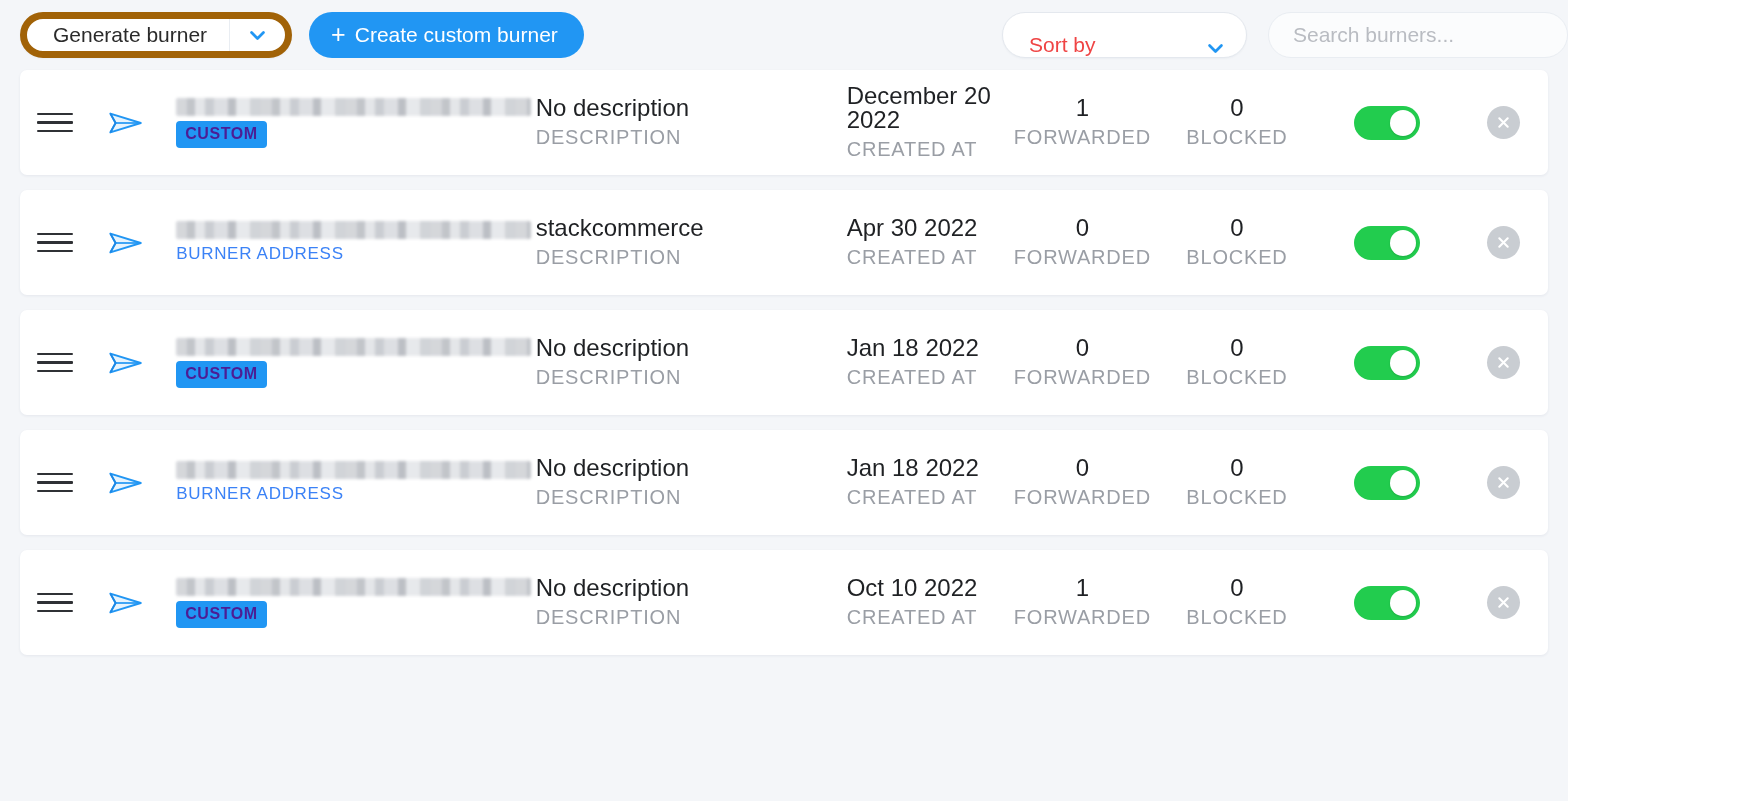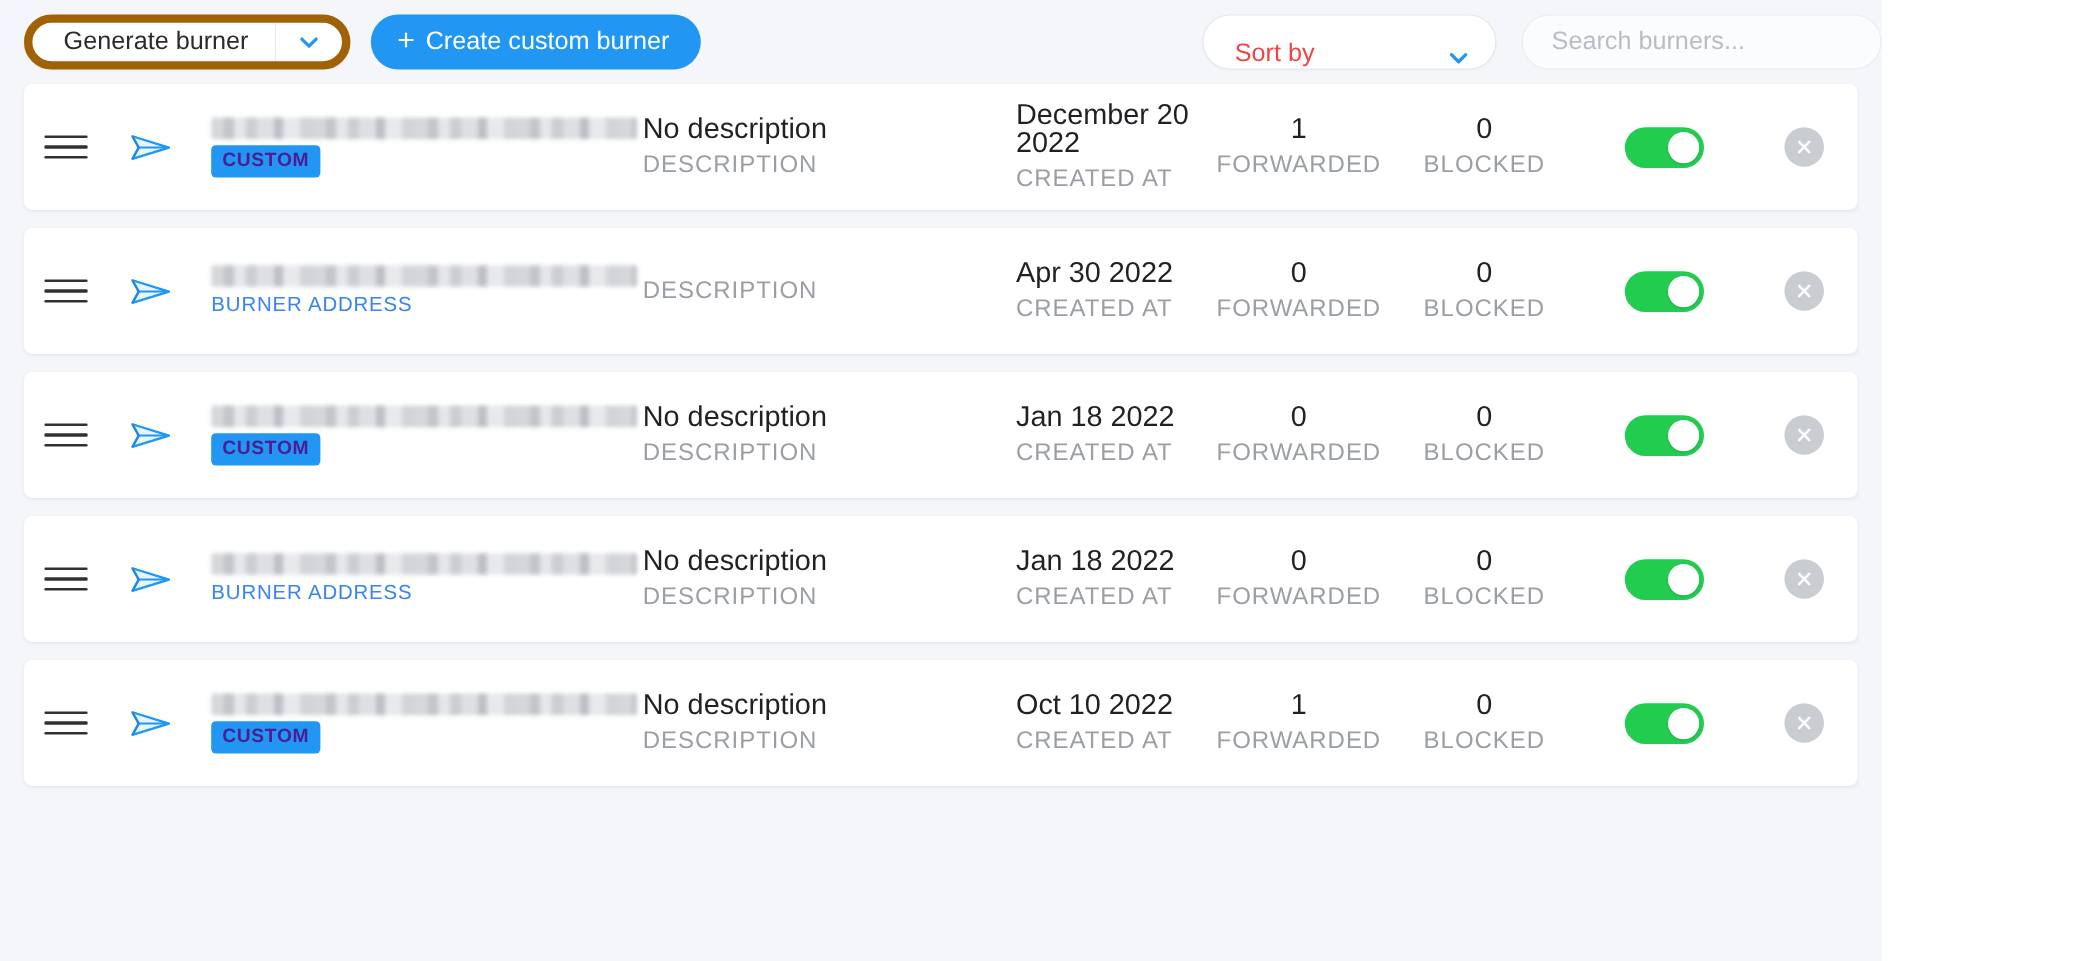--- a/index.html
+++ b/index.html
@@ -320,20 +320,21 @@
       </svg>
     </div>
 
     <div class="c-addr">
       <div class="redacted"></div>
       <span class="addr-sub">BURNER ADDRESS</span>
 
     </div>
 
     <div class="c-col c-desc">
+      <span class="val">stackcommerce</span>
       <span class="lbl">DESCRIPTION</span>
     </div>
 
     <div class="c-col c-date">
       <span class="val">Apr 30 2022</span>
       <span class="lbl">CREATED AT</span>
     </div>
 
     <div class="c-col c-num">
       <span class="val">0</span>

